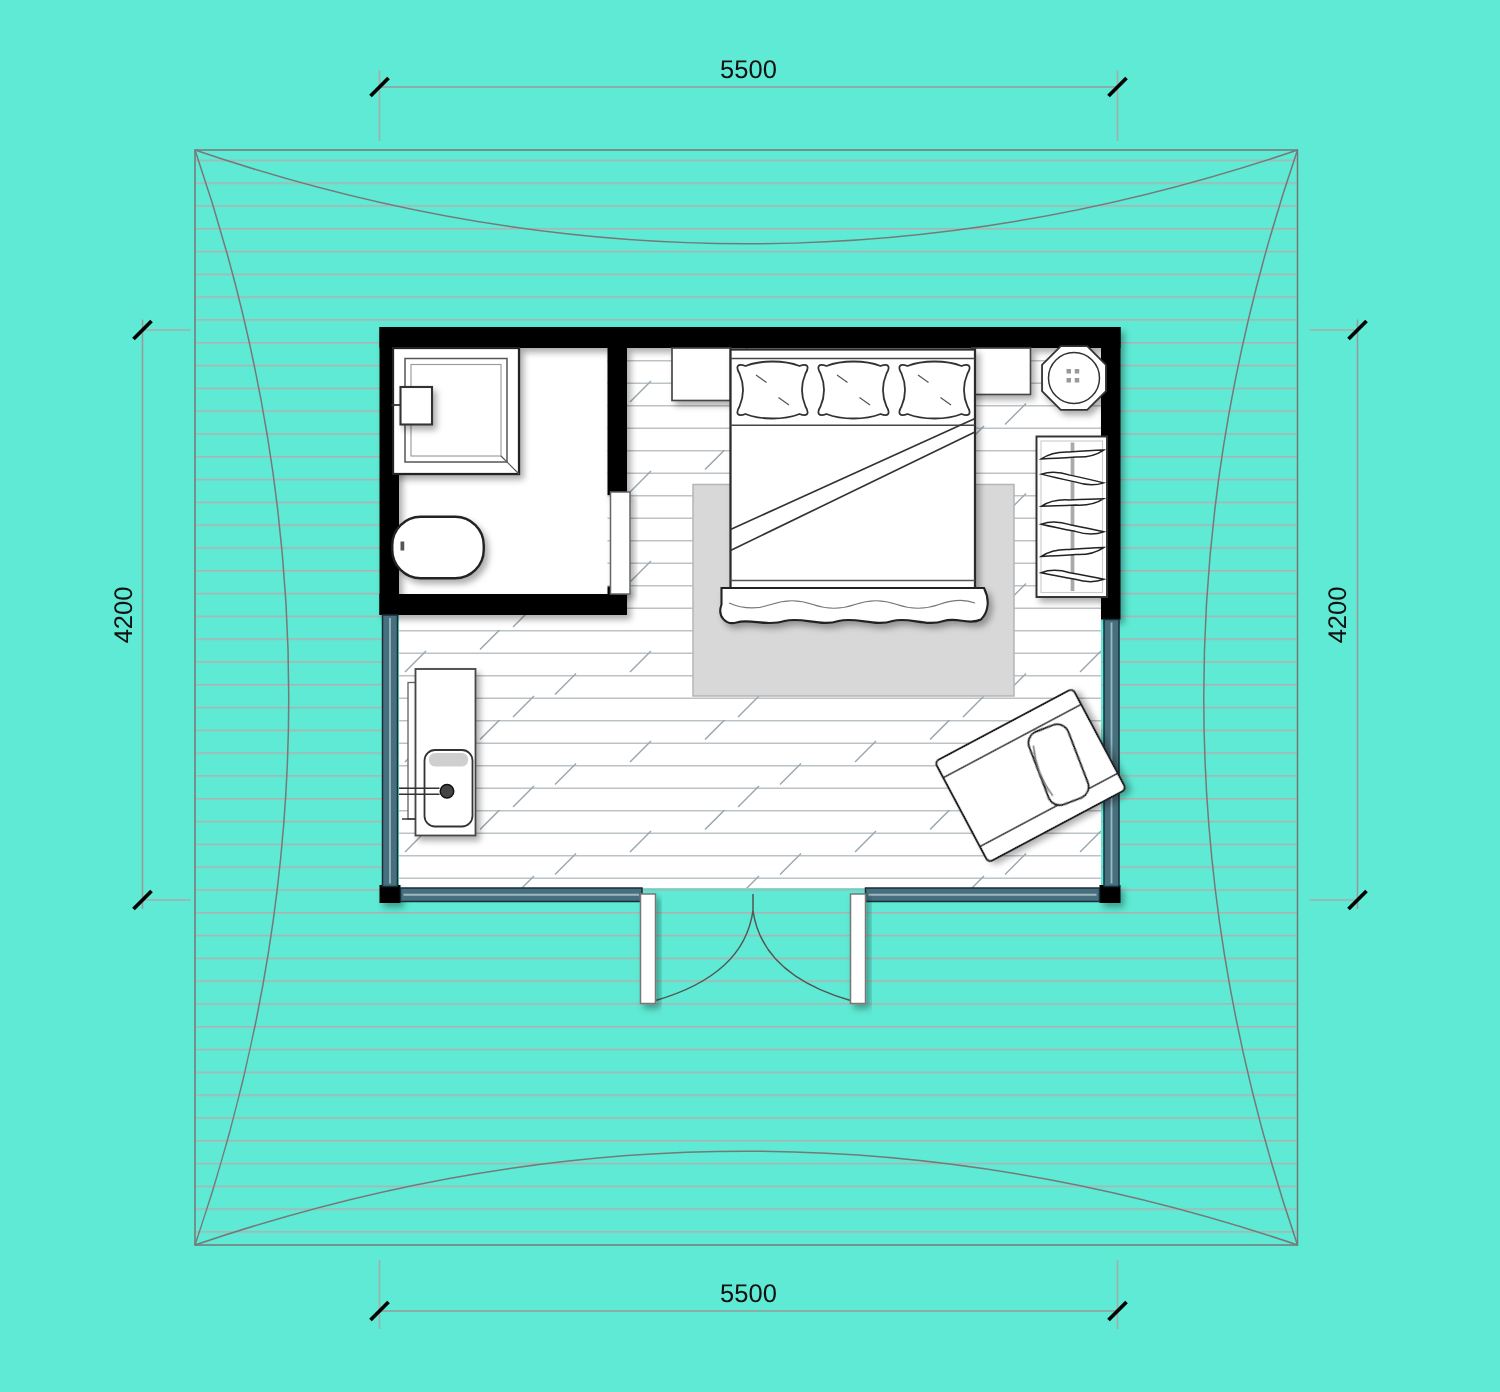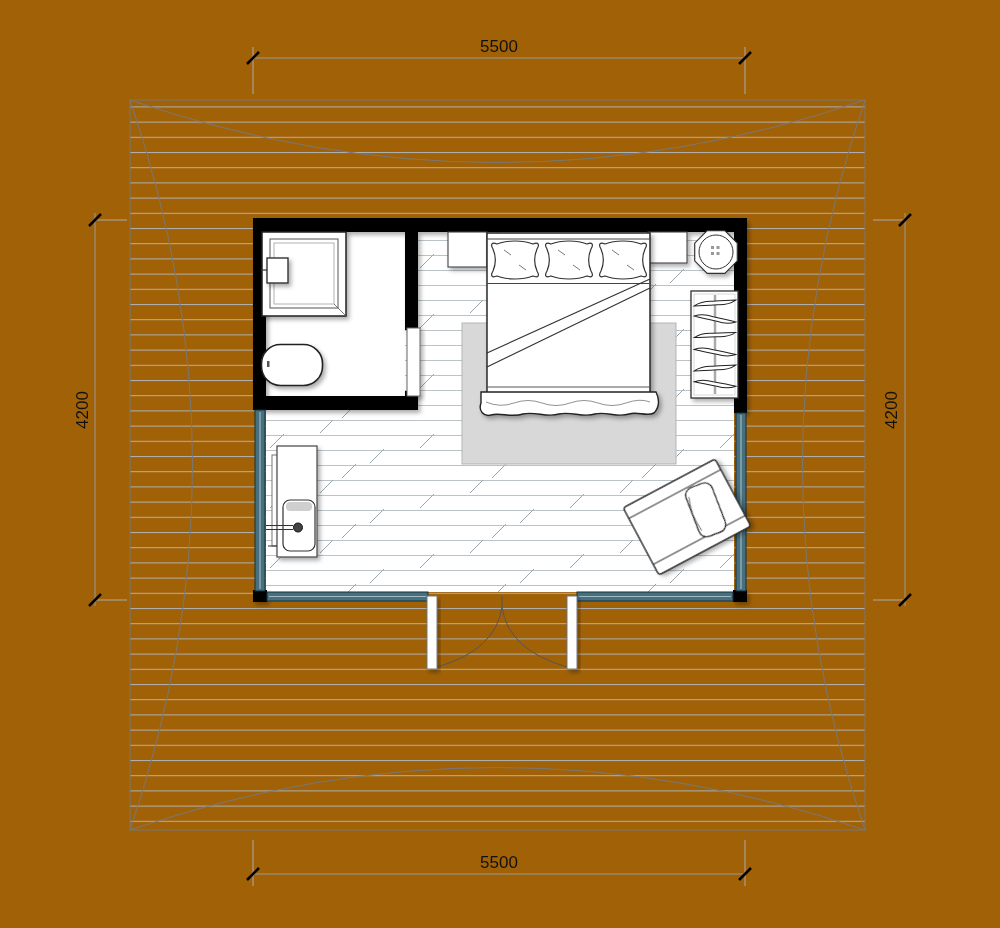--- a/index.html
+++ b/index.html
@@ -1,16 +1,16 @@
 <!DOCTYPE html>
 <html><head>
 <meta charset="utf-8">
 <style>
   html,body{margin:0;padding:0;background:#ffffff;}
-  .canvas{position:relative;width:1000px;height:928px;background:#a16207;overflow:hidden;
+  .canvas{position:relative;width:1000px;height:928px;background:#5eead4;overflow:hidden;
           font-family:"Liberation Sans", sans-serif;}
   svg{display:block;}
   text{font-family:"Liberation Sans", sans-serif;}
   .dim-text{font-size:17px;fill:#111;}
 </style>
 </head>
 <body>
 
 <div class="canvas">
 <svg width="1000" height="928" viewBox="0 0 1000 928" xmlns="http://www.w3.org/2000/svg">

